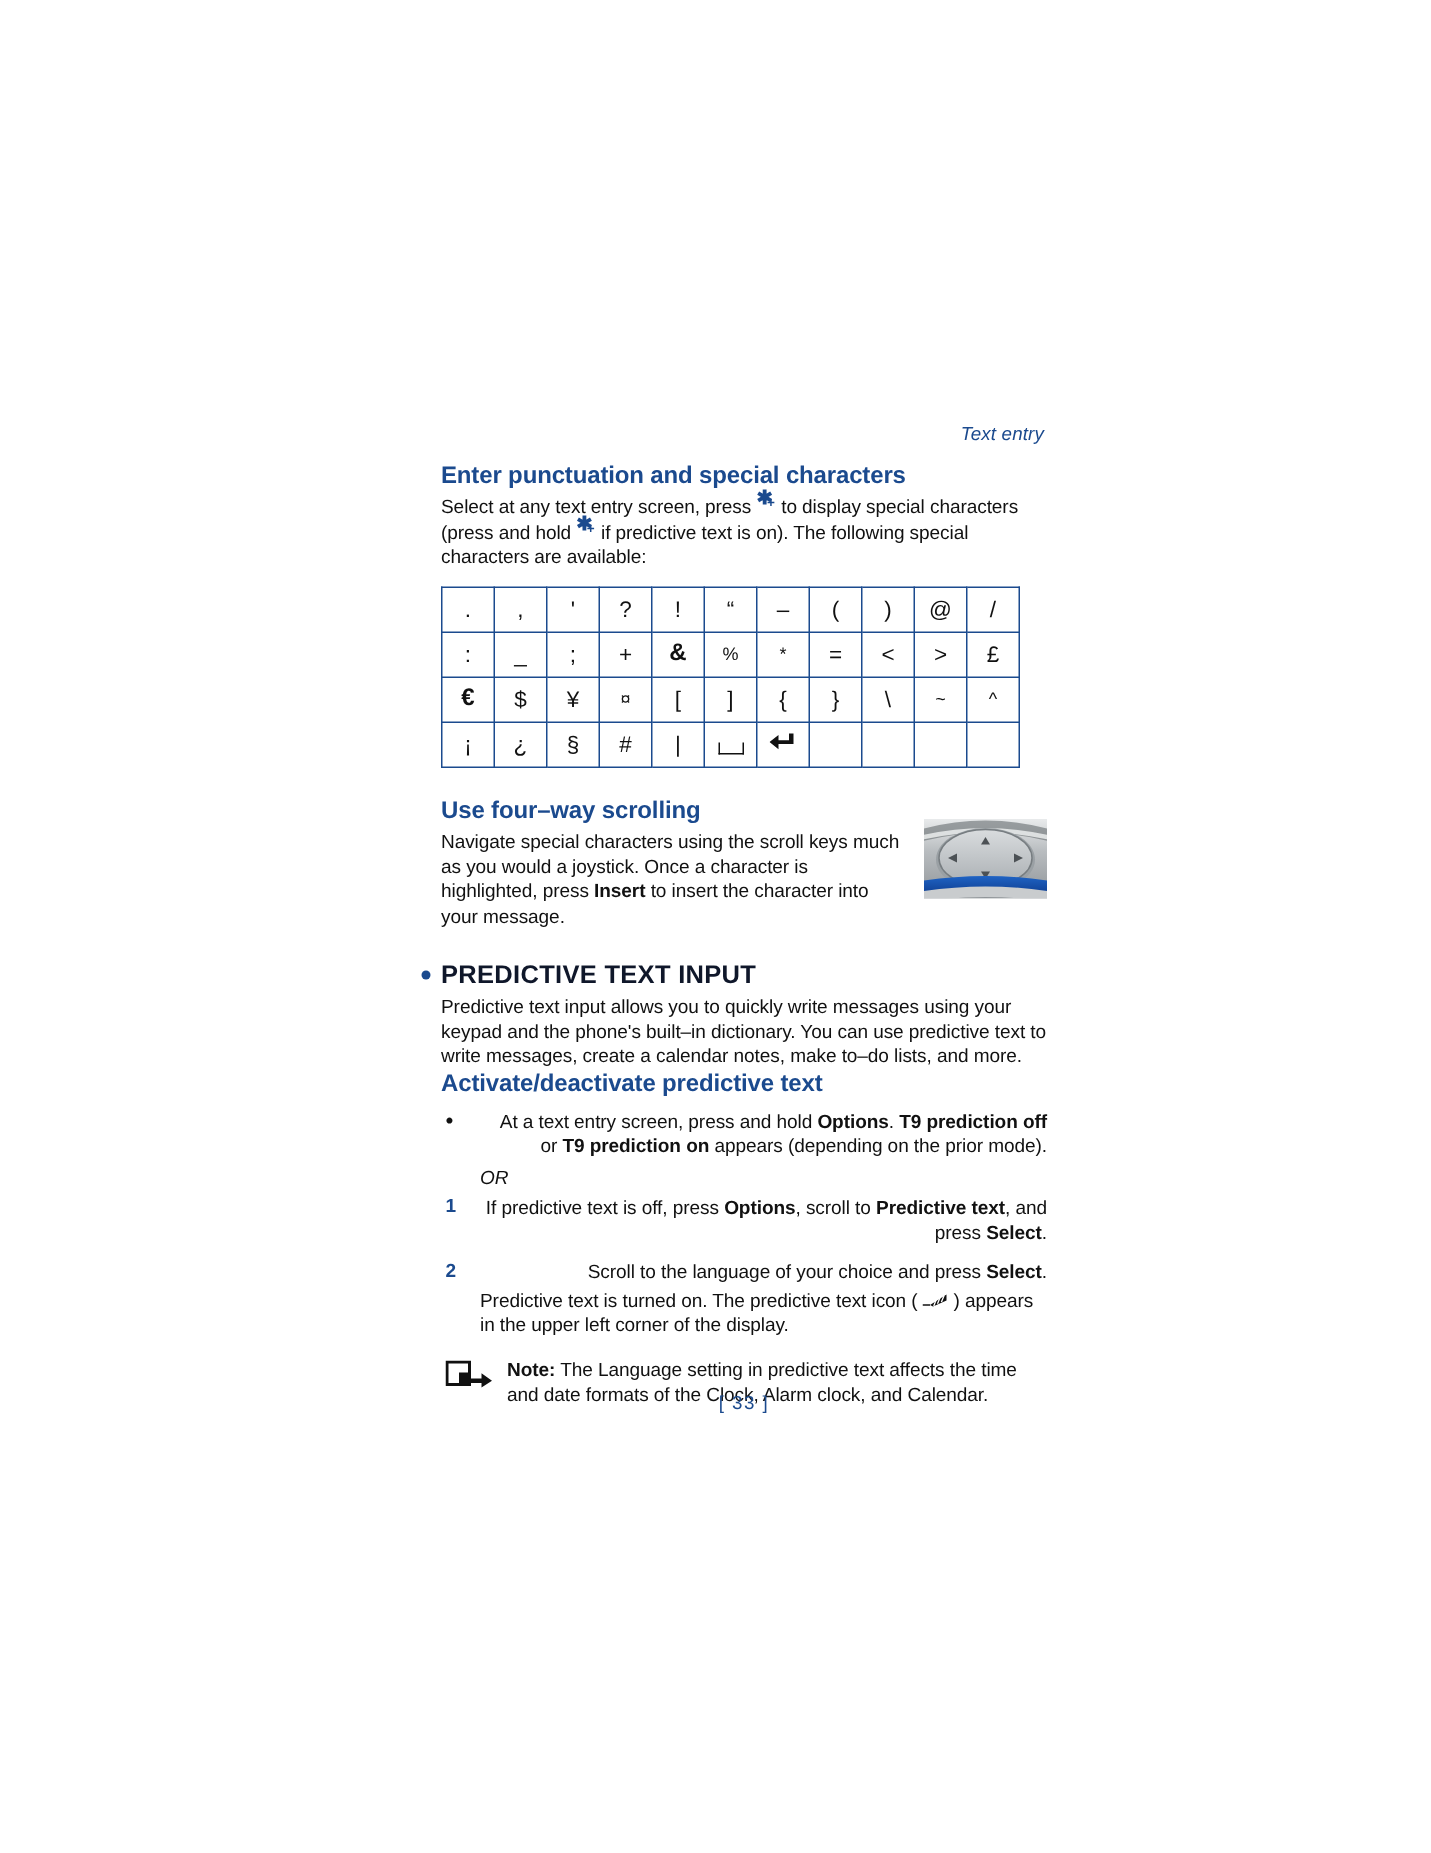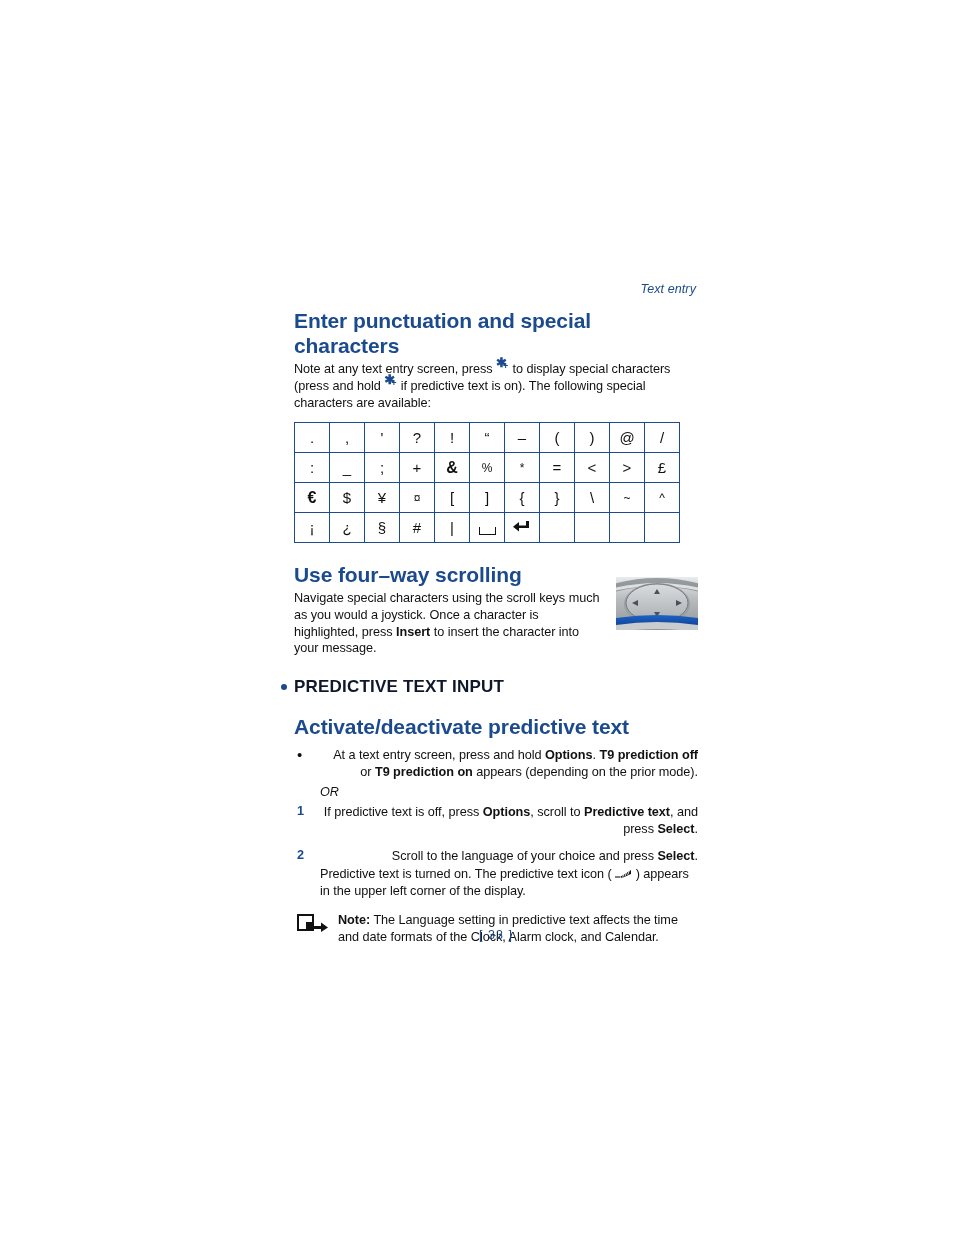--- a/index.html
+++ b/index.html
@@ -40,21 +40,21 @@
   
   .content {
     position: absolute;
     left: 294px;
     top: 308px;
     width: 404px;
   }
 
   h2.sub-head {
     margin: 0 0 3px 0;
-    font-size: 21px;
+    font-size: 16px;
     font-weight: bold;
     color: #1b4a8e;
     letter-spacing: -0.1px;
     line-height: 1.2;
   }
 
   h1.section-head {
     margin: 0;
     font-size: 17px;
     font-weight: bold;
@@ -253,21 +253,21 @@
 <body>
 
 <div class="page">
 
   <div class="running-head">Text entry</div>
 
   <div class="content">
 
     <h2 class="sub-head">Enter punctuation and special characters</h2>
 
-    <p class="body"><span>Note at any text entry screen, press </span><span class="starplus"><span class="st">✱</span><span class="pl">+</span></span><span> to display special characters (press and hold </span><span class="starplus"><span class="st">✱</span><span class="pl">+</span></span><span> if predictive text is on). The following special characters are available:</span></p>
+    <p class="body"><span>Select at any text entry screen, press </span><span class="starplus"><span class="st">✱</span><span class="pl">+</span></span><span> to display special characters (press and hold </span><span class="starplus"><span class="st">✱</span><span class="pl">+</span></span><span> if predictive text is on). The following special characters are available:</span></p>
 
     <table class="char-table" id="char-table">
       <tbody>
           <tr>
             <td>.</td>
             <td>,</td>
             <td>'</td>
             <td>?</td>
             <td>!</td>
             <td>“</td>
@@ -355,22 +355,23 @@
           <path d="M -6 42 Q 41 34 88 42 L 88 50 Q 41 42 -6 50 Z" fill="url(#gblue)"></path>
           <path d="M -6 49 Q 41 41 88 49 L 88 56 Q 41 48 -6 56 Z" fill="#c9ccce"></path>
         </svg>
       </div>
     </div>
 
     <div class="section-head-row">
       <span class="section-bullet"></span>
       <h1 class="section-head">PREDICTIVE TEXT INPUT</h1>
     </div>
-
-    <h2 class="sub-head" style="margin-top:17px;">Activate/deactivate predictive text</h2>
+    <p class="body">Predictive text input allows you to quickly write messages using your keypad and the phone's built–in dictionary. You can use predictive text to write messages, create a calendar notes, make to–do lists, and more.</p>
+
+    <h2 class="sub-head" style="">Activate/deactivate predictive text</h2>
 
     <div class="steps">
 
       <div class="step">
         <span class="marker dot">•</span>
         <p class="body"><span>At a text entry screen, press and hold </span><b>Options</b><span>. </span><b>T9 prediction off</b><span> or </span><b>T9 prediction on</b><span> appears (depending on the prior mode).</span></p>
       </div>
 
       <div class="or-line">OR</div>
 

